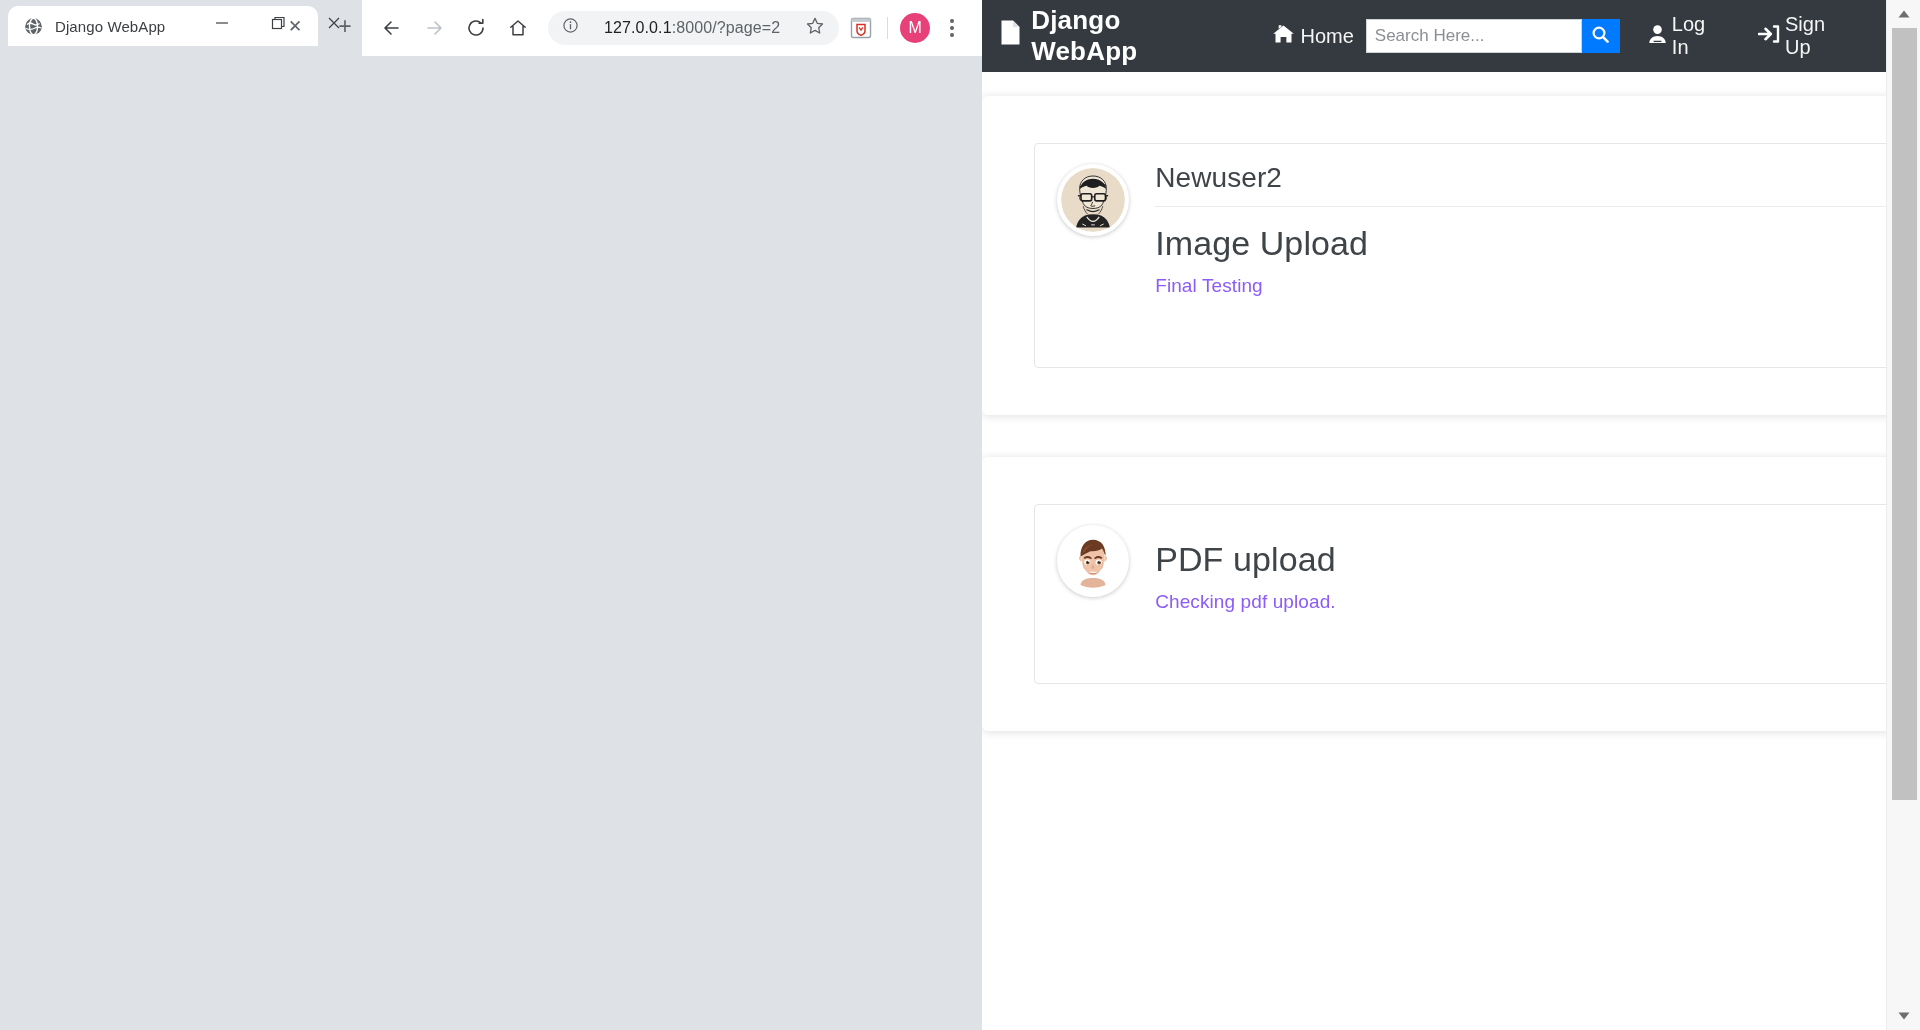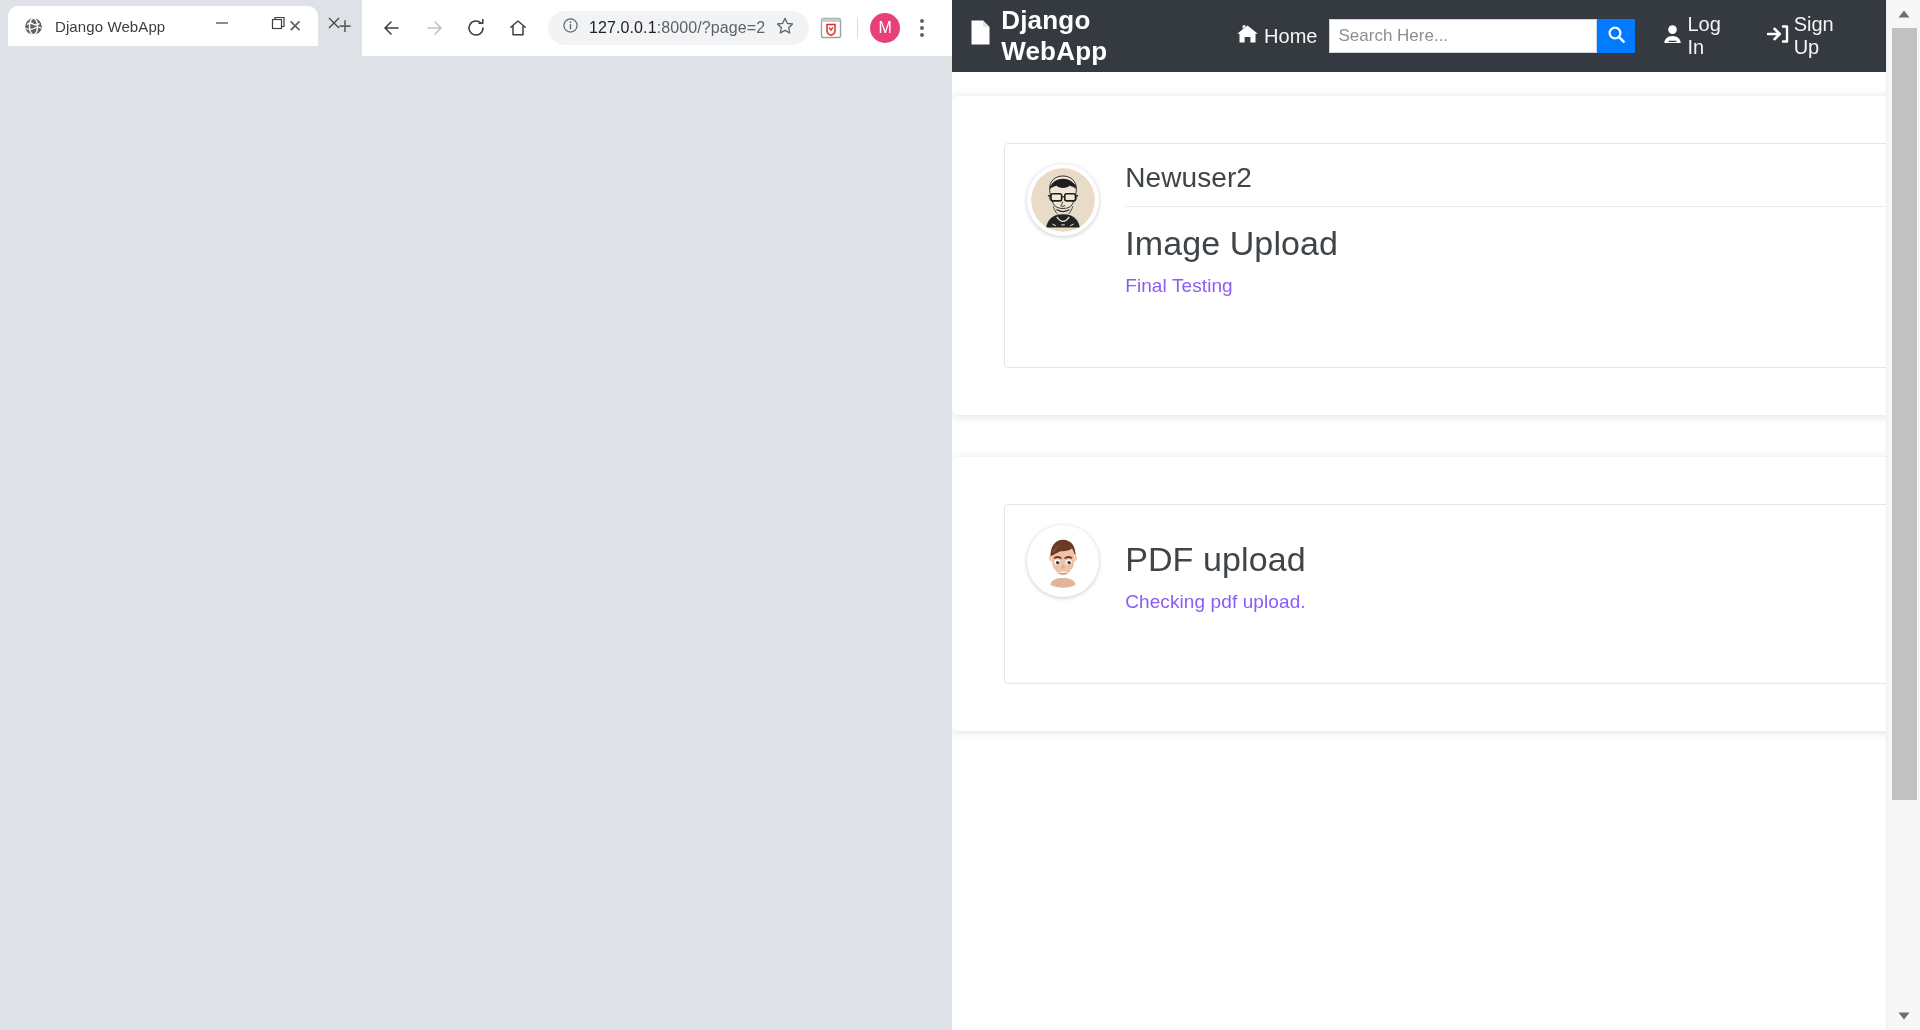--- a/index.html
+++ b/index.html
@@ -116,21 +116,21 @@
 
   .omnibox {
     flex: 1 1 auto;
     height: 34px;
     background: #f1f3f4;
     border-radius: 17px;
     display: flex;
     align-items: center;
     padding: 0 14px 0 14px;
     margin-left: 8px;
-    gap: 10px;
+    gap: 25px;
     min-width: 0;
   }
   .omnibox .url {
     font-size: 16px;
     color: #202124;
     white-space: nowrap;
     overflow: hidden;
     text-overflow: ellipsis;
     flex: 1 1 auto;
     letter-spacing: .1px;
@@ -235,21 +235,21 @@
     padding-right: 34px;
     gap: 0;
   }
 
   .search-form {
     display: flex;
     align-items: stretch;
     height: 34px;
   }
   .search-input {
-    width: 268px;
+    width: 216px;
     height: 34px;
     border: 1px solid #ced4da;
     background: #ffffff;
     font-size: 17px;
     padding: 0 8px;
     color: #495057;
     font-family: "Liberation Sans", sans-serif;
     outline: none;
   }
   .search-input::placeholder { color: #8a8f94; }

